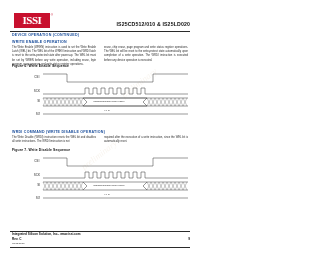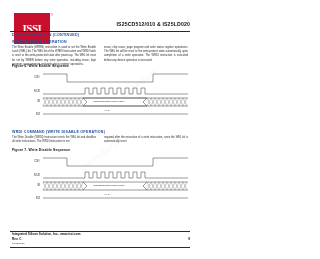--- a/index.html
+++ b/index.html
@@ -1,21 +1,21 @@
 <!DOCTYPE html>
 <html><head>
 <meta charset="utf-8">
 <style>
   html,body{margin:0;padding:0;background:#ffffff;}
   body{width:200px;height:259px;position:relative;overflow:hidden;
        font-family:"Liberation Sans", sans-serif;color:#1a1a1a;}
   .page{position:absolute;inset:0;background:#fff;}
 
   
-  .logo{position:absolute;left:14px;top:13px;width:36px;height:31px;
+  .logo{position:absolute;left:14px;top:13px;width:36px;height:15px;
         background:#c8102e;display:flex;align-items:center;justify-content:center;}
   .logo span{color:#fff;font-family:"Liberation Serif",serif;font-weight:bold;
              font-size:11px;letter-spacing:-0.5px;line-height:1;}
   .logo .tm{position:absolute;right:-3px;top:0px;font-size:3px;color:#c8102e;}
 
   .partno{position:absolute;right:10px;top:21px;font-size:5.2px;font-weight:bold;
           letter-spacing:0.15px;color:#111;text-align:right;}
 
   .hrule{position:absolute;left:10px;right:10px;height:1px;background:#2b2b2b;}
 

